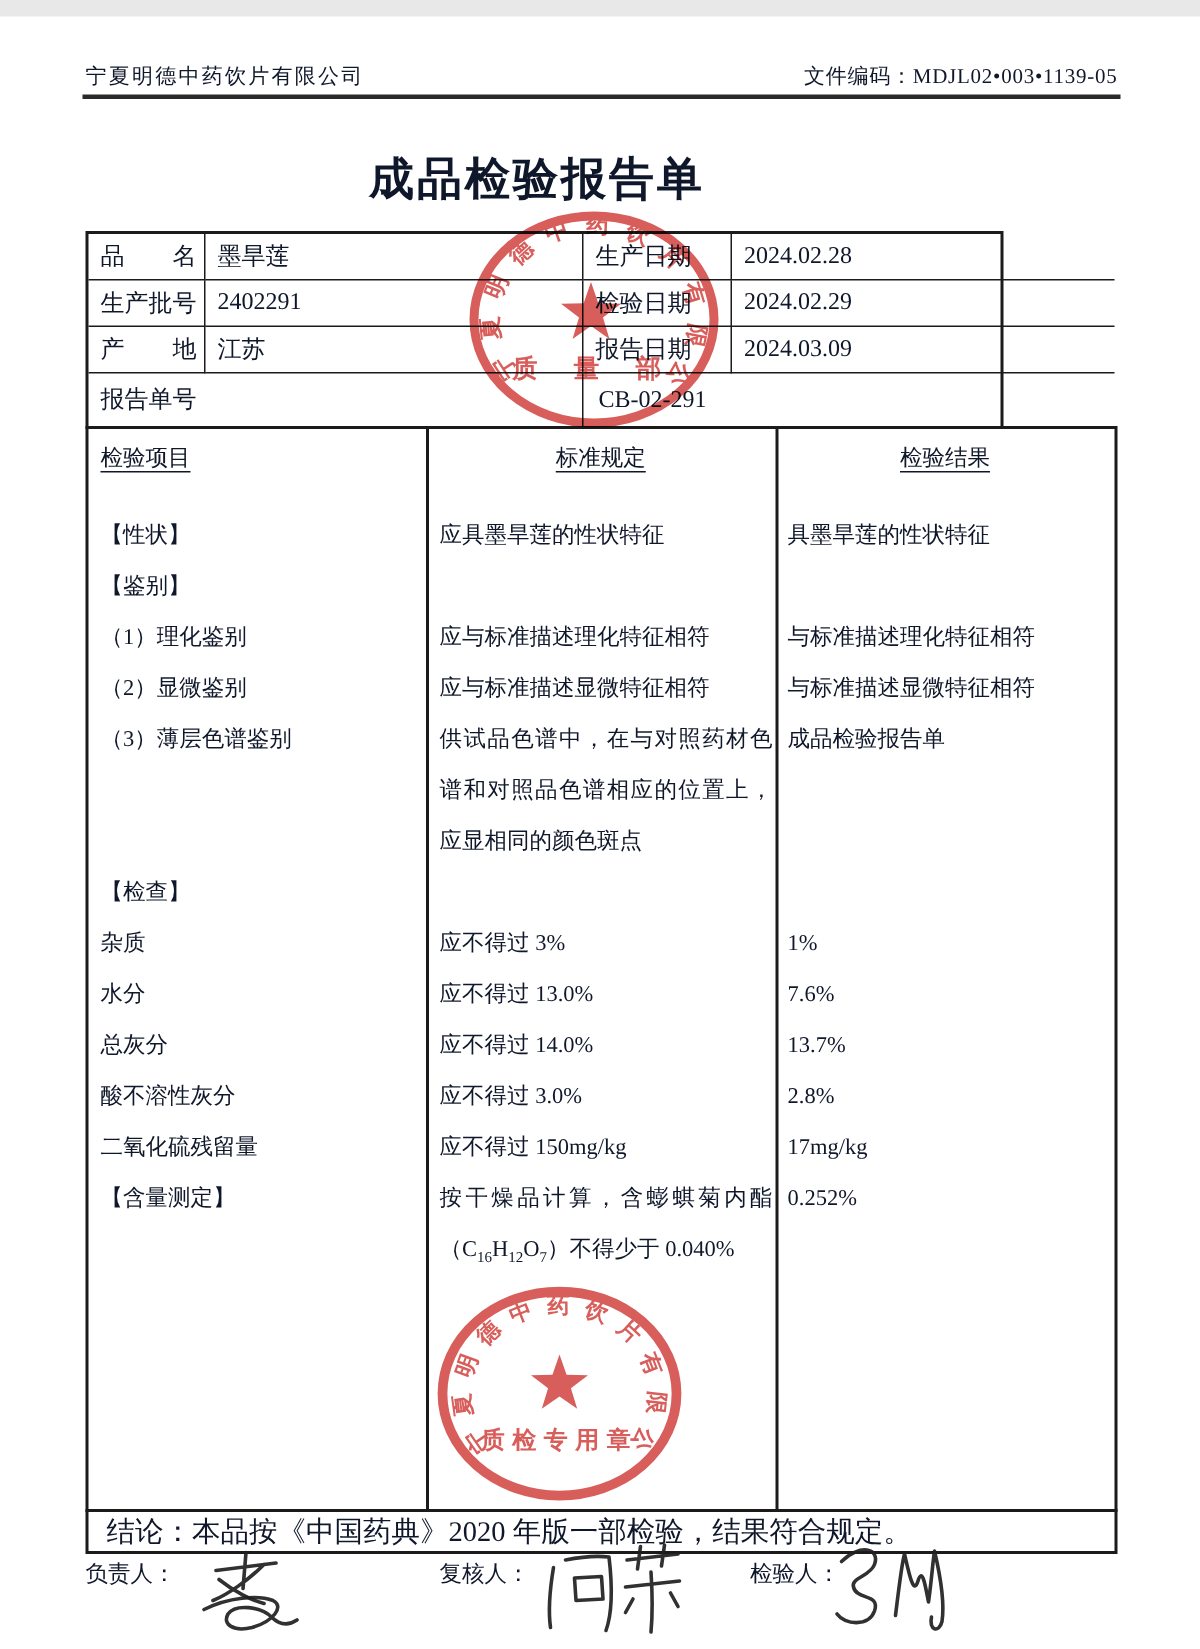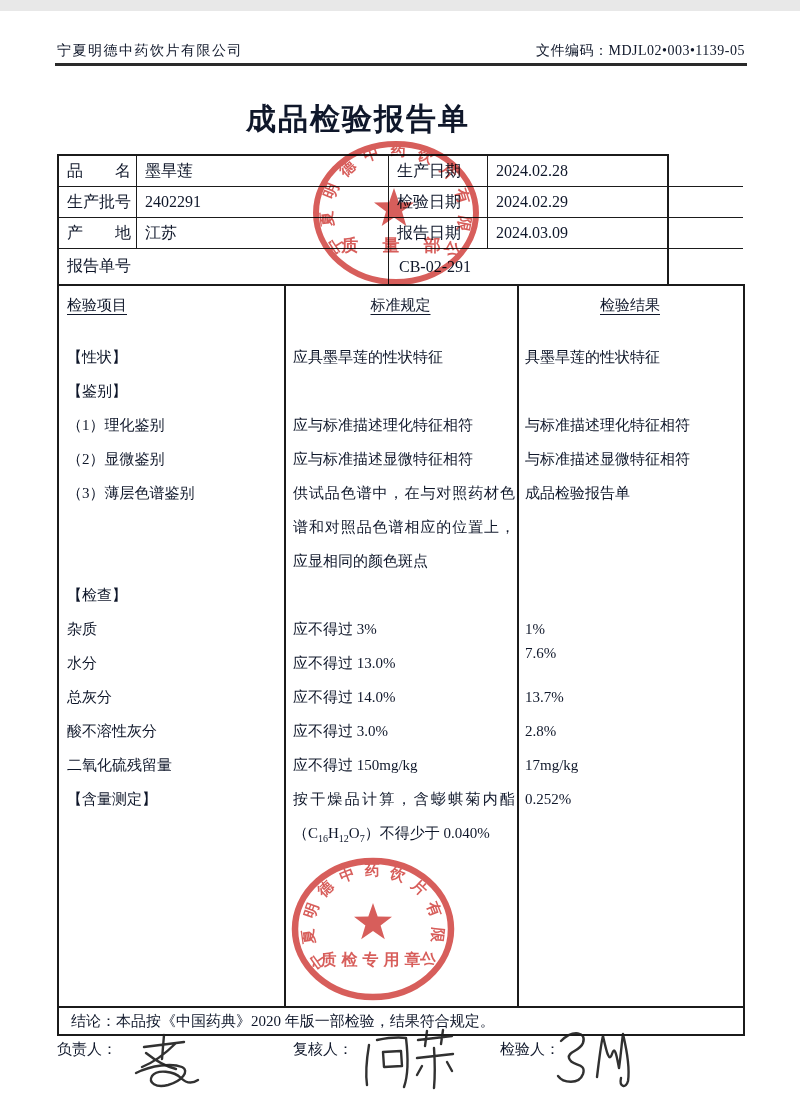--- a/index.html
+++ b/index.html
@@ -39,21 +39,21 @@
   .c2{left:234px;width:222px;}
   .c3{left:466px;width:214px;}
   .ln{position:absolute;left:0;right:0;height:34px;line-height:34px;white-space:nowrap;}
   .blk{position:absolute;left:0;right:0;line-height:34px;text-align:justify;}
   .jlast{text-align:justify;text-align-last:justify;}
   .sub{font-size:10px;vertical-align:-4px;}
 
   
   .conclusion{position:absolute;left:57px;top:995px;width:688px;height:30px;
               border:2px solid #1b1b1b;box-sizing:border-box;display:flex;align-items:center;
-              padding-left:12px;font-size:15px;}
+              padding-left:12px;font-size:19px;}
 
   
   .sig-label{position:absolute;top:1029px;font-size:15px;}
   .sl1{left:57px;} .sl2{left:293px;} .sl3{left:500px;}
   .sig-svg{position:absolute;}
   .sig-svg path{fill:none;stroke:#1f1f1f;stroke-width:2.4;stroke-linecap:round;stroke-linejoin:round;opacity:.92;}
 
   
   .stamp{position:absolute;opacity:.82;mix-blend-mode:multiply;}
   .stamp text{font-family:"Liberation Serif","DejaVu Serif",serif;font-weight:bold;}
@@ -127,21 +127,21 @@
       <div class="ln jlast" style="top:442px">按干燥品计算，含蟛蜞菊内酯</div>
       <div class="ln" style="top:476px"><span>（C</span><span class="sub">16</span><span>H</span><span class="sub">12</span><span>O</span><span class="sub">7</span><span>）不得少于 0.040%</span></div>
     </div>
 
     <div class="colstack c3">
       <div class="ln" style="top:0">具墨旱莲的性状特征</div>
       <div class="ln" style="top:68px">与标准描述理化特征相符</div>
       <div class="ln" style="top:102px">与标准描述显微特征相符</div>
       <div class="ln" style="top:136px">成品检验报告单</div>
       <div class="ln" style="top:272px">1%</div>
-      <div class="ln" style="top:296px">7.6%</div>
+      <div class="ln" style="top:306px">7.6%</div>
       <div class="ln" style="top:340px">13.7%</div>
       <div class="ln" style="top:374px">2.8%</div>
       <div class="ln" style="top:408px">17mg/kg</div>
       <div class="ln" style="top:442px">0.252%</div>
     </div>
   </div>
 
   <div class="conclusion">
     <span>结论：本品按《中国药典》2020 年版一部检验，结果符合规定。</span>
   </div>

